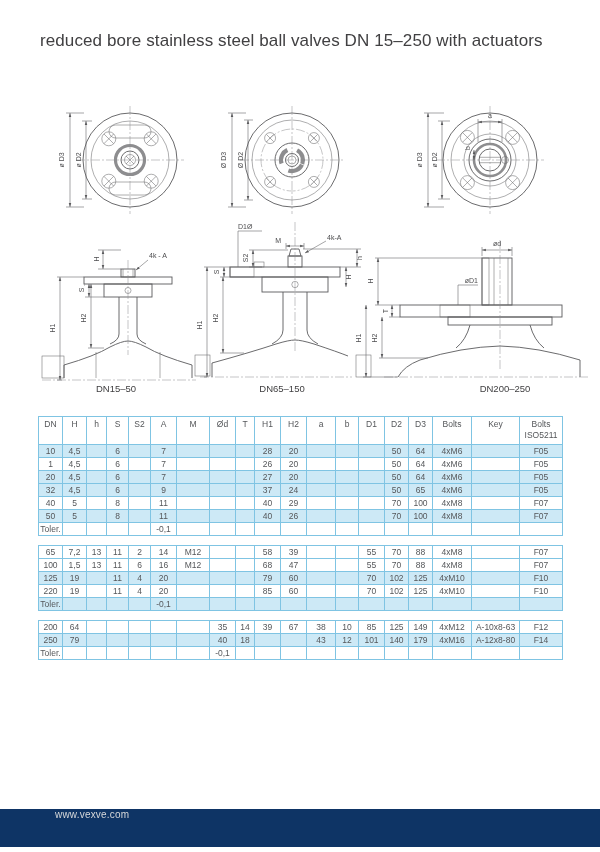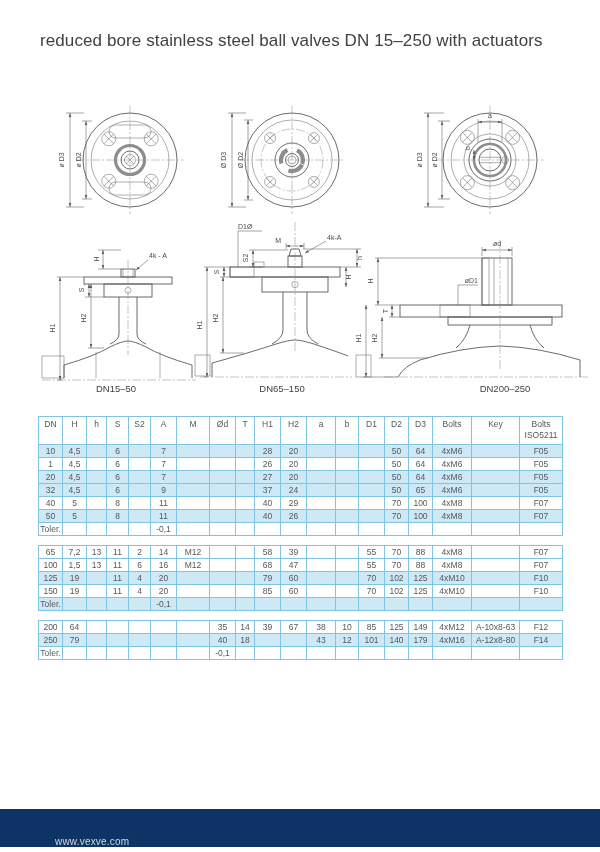--- a/index.html
+++ b/index.html
@@ -14,21 +14,21 @@
   svg .hub{stroke:#8d8d8f;fill:none;}
   svg text.dt{font:7px "Liberation Sans",sans-serif;fill:#4c4c4e;}
   svg text.cap{font:9.5px "Liberation Sans",sans-serif;fill:#414042;}
   .tables{position:absolute;left:38px;top:416px;width:524px;}
   table{border-collapse:collapse;table-layout:fixed;width:524px;margin:0 0 9px 0;padding-left:32px;}
   th,td{border:1px solid var(--tb,#7fc4e3);font-size:8.5px;color:#55575a;text-align:center;
         padding:0;height:12px;line-height:12px;white-space:nowrap;overflow:hidden;font-weight:normal;}
   th{height:25px;vertical-align:top;line-height:11px;padding-top:2px;background:#fff;}
   tr.shaded td{background:var(--rowblue,#cde9f6);}
   .footer{position:absolute;left:0;top:809px;width:600px;height:38px;background:var(--navy,#0e3465);
-          display:flex;align-items:flex-end;}
+          display:flex;align-items:flex-start;}
   .footer span{color:#d6d8da;font-size:10px;margin-left:55px;letter-spacing:.2px;}
 </style>
 </head>
 <body>
 
 <div class="page">
 
   <div class="title">
     <div>reduced bore stainless steel ball valves DN 15–250 with actuators</div>
   </div>
@@ -525,21 +525,21 @@
             <td></td>
             <td></td>
             <td>70</td>
             <td>102</td>
             <td>125</td>
             <td>4xM10</td>
             <td></td>
             <td>F10</td>
           </tr>
           <tr>
-            <td>150</td>
+            <td>220</td>
             <td>19</td>
             <td></td>
             <td>11</td>
             <td>4</td>
             <td>20</td>
             <td></td>
             <td></td>
             <td></td>
             <td>85</td>
             <td>60</td>

